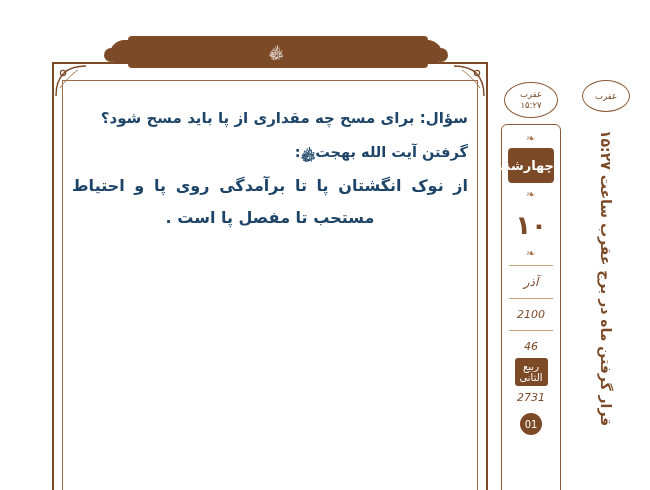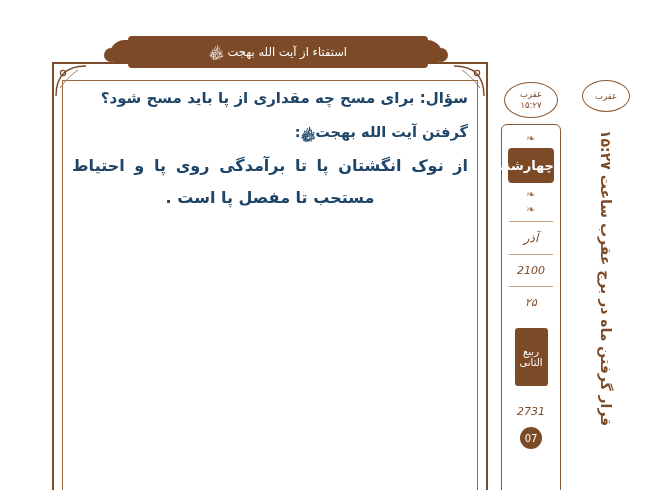--- a/index.html
+++ b/index.html
@@ -96,21 +96,21 @@
     width: 34px;
     height: 34px;
     z-index: 4;
     color: #7d4a28;
   }
   .corner-orn.tl { top: 64px; left: 54px; }
   .corner-orn.tr { top: 64px; left: 452px; transform: scaleX(-1); }
 
   .content {
     position: absolute;
-    top: 84px;
+    top: 104px;
     left: 72px;
     width: 396px;
     direction: rtl;
     text-align: right;
     z-index: 7;
   }
   .q-line {
     color: #1e4568;
     font-size: 15px;
     font-weight: bold;
@@ -205,27 +205,27 @@
     margin: 6px auto;
   }
   .cal-cell {
     color: #7d4a28;
     font-size: 11px;
     padding: 3px 0;
     font-style: italic;
   }
   .cal-cell.big { font-size: 12px; }
   .cal-pill {
-    margin: 16px auto;
+    margin: 2px auto;
     width: 33px;
     background: #7d4a28;
     color: #ffffff;
     border-radius: 3px;
     font-size: 10px;
-    padding: 18px 0;
+    padding: 3px 0;
   }
   .cal-circle {
     margin: 6px auto 8px;
     width: 22px;
     height: 22px;
     border-radius: 50%;
     background: #7d4a28;
     color: #ffffff;
     font-size: 10px;
     display: flex;
@@ -271,21 +271,20 @@
 </head>
 <body>
 
 <div id="page">
 
   <div class="banner-knob l"></div>
   <div class="banner-knob r"></div>
   <div class="banner-wing left"></div>
   <div class="banner-wing right"></div>
   <div class="banner">
-    <span>استفتاء از آیت الله بهجت</span>
     <span class="honorific" style="color:#fff;margin-right:4px">﷾</span>
   </div>
 
   <div class="frame-outer"></div>
   <div class="frame-inner"></div>
 
   <svg class="corner-orn tl" viewBox="0 0 34 34">
     <path d="M2 32 C2 12 12 2 32 2" fill="none" stroke="#7d4a28" stroke-width="1.4"></path>
     <circle cx="9" cy="9" r="2.6" fill="none" stroke="#7d4a28" stroke-width="1.2"></circle>
     <path d="M6 24 C10 18 18 10 24 6" fill="none" stroke="#a9794f" stroke-width="1"></path>
@@ -306,30 +305,31 @@
 
   <div class="cal-col">
     <div class="cal-badge">
       <span>عقرب</span>
       <span>۱۵:۲۷</span>
     </div>
     <div class="cal-spine">
       <div class="spine-orn">❧</div>
       <div class="weekday-box">چهارشنبه</div>
       <div class="spine-orn">❧</div>
+      <div class="daynum">۱۰</div>
       <div class="spine-orn">❧</div>
       <div class="spine-rule"></div>
       <div class="cal-cell big">آذر</div>
       <div class="spine-rule"></div>
       <div class="cal-cell">2100</div>
       <div class="spine-rule"></div>
-      <div class="cal-cell">۲۵</div>
+      <div class="cal-cell">46</div>
       <div class="cal-pill">ربیع الثانی</div>
       <div class="cal-cell">2731</div>
-      <div class="cal-circle">07</div>
+      <div class="cal-circle">01</div>
     </div>
   </div>
 
   <div class="vstrip">
     <div class="vbadge">عقرب</div>
     <div class="vtext">قرار گرفتن ماه در برج عقرب ساعت ۱۵:۲۷</div>
   </div>
 
 </div>
 

